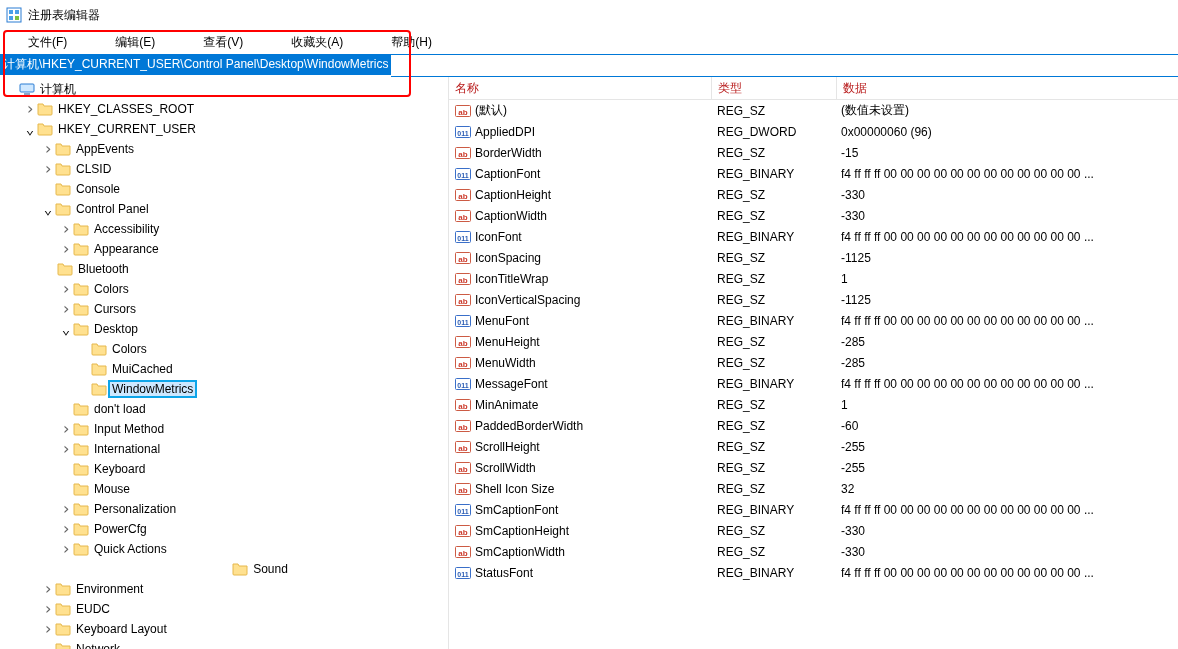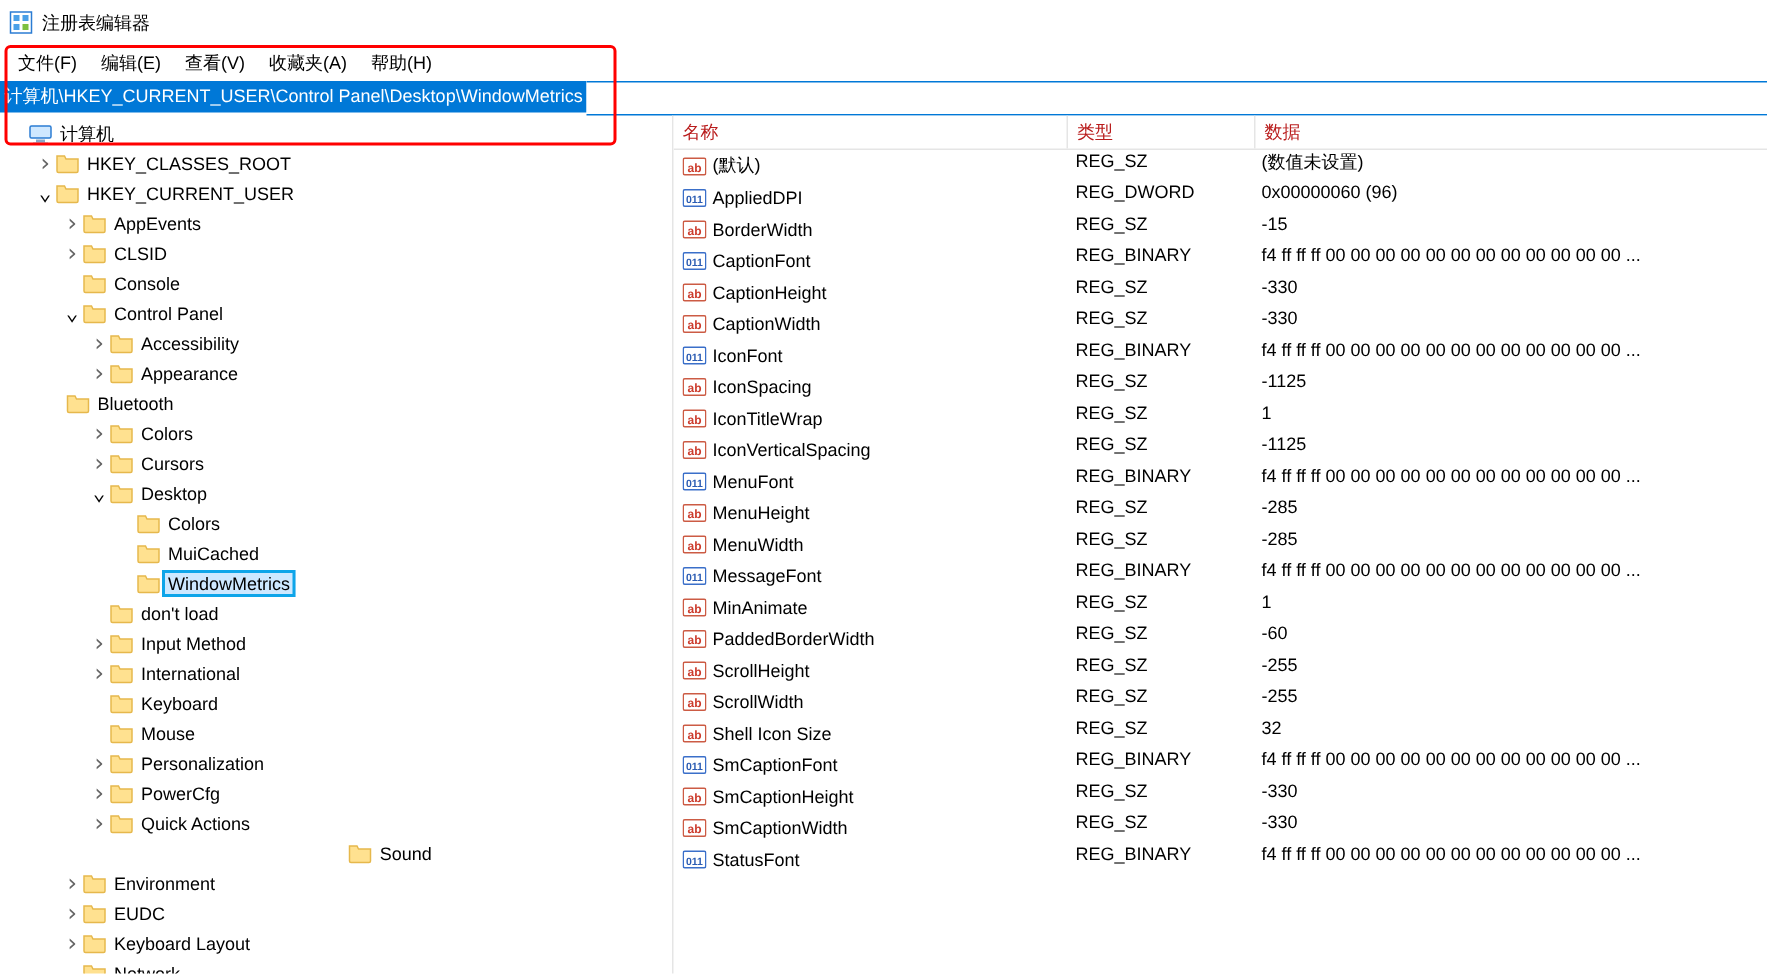--- a/index.html
+++ b/index.html
@@ -1,40 +1,40 @@
 <!DOCTYPE html>
 <html><head>
 <meta charset="utf-8">
 <style>
 html,body{margin:0;padding:0;font-family:"Microsoft YaHei","Segoe UI",Tahoma,sans-serif;font-size:12px;color:#000;background:#fff;width:1178px;height:649px;overflow:hidden}
 .title-bar{height:30px;display:flex;align-items:center;padding:0 6px;background:#fff}
 .title-bar .icon{width:16px;height:16px;margin-right:6px}
 .highlight-box{position:absolute;left:3px;top:30px;width:404px;height:63px;border:2px solid #f00;border-radius:4px;pointer-events:none;z-index:5}
 .menu-bar{height:24px;display:flex;align-items:center;padding:0 4px;background:#fff}
-.menu-bar span{padding:2px 8px;cursor:default}
+.menu-bar span{padding:2px 24px;cursor:default}
 .path-bar{height:21px;background:#0078d7;color:#fff;display:flex;align-items:center;padding:0 3px;font-size:12px}
 .path-right{flex:1;height:21px;border-top:1px solid #0078d7;border-bottom:1px solid #0078d7;background:#fff}
 .path-wrap{display:flex}
 .main{display:flex;height:574px}
 .tree{width:448px;border-right:1px solid #e5e5e5;overflow:hidden;padding-top:2px}
 .tree-row{display:flex;align-items:center;height:20px;white-space:nowrap}
 .tree-row .caret{width:12px;text-align:center;color:#666;font-size:12px;margin-right:1px;line-height:12px;font-family:Consolas,monospace}
 .tree-row .caret.open{color:#000}
 .tree-row .fold{width:16px;height:16px;margin-right:4px}
 .tree-row .pc{width:16px;height:16px;margin-right:4px}
 .tree-row.sel .label{background:#cde8ff;border:2px solid #0ea5e9;padding:0 2px;margin-left:-3px}
 .tree-row .label{padding:0 1px}
 .values{flex:1;overflow:hidden}
 .val-head{display:flex;height:22px;align-items:center;border-bottom:1px solid #e5e5e5;color:#b91c1c;background:#fff}
 .val-head>div{padding-left:6px;border-right:1px solid #e5e5e5;height:100%;display:flex;align-items:center}
 .val-head>div:last-child{border-right:none}
 .col-name{width:256px}
 .col-type{width:118px}
 .col-data{flex:1}
-.val-row{display:flex;height:21px;}
+.val-row{display:flex;height:21px;align-items:center}
 .val-row .vname{width:256px;padding-left:6px;display:flex;align-items:center;gap:4px}
 .val-row .vtype{width:118px;padding-left:6px}
 .val-row .vdata{flex:1;padding-left:6px;white-space:nowrap;overflow:hidden;text-overflow:ellipsis}
 .val-icon{width:16px;height:16px;flex-shrink:0}
 svg{display:block}
 </style>
 </head>
 <body>
 
 <svg width="0" height="0" style="position:absolute">
@@ -147,21 +147,21 @@
         </svg>
         <span class="label">Accessibility</span>
       </div>
       <div class="tree-row" style="padding-left: 60px;">
         <span class="caret" style="font-size: 16px; display: inline-block; width: 12px;">›</span>
         <svg width="16" height="16" class="fold">
           <use href="#ico-folder"></use>
         </svg>
         <span class="label">Appearance</span>
       </div>
-      <div class="tree-row" style="padding-left: 31px;">
+      <div class="tree-row" style="padding-left: 44px;">
         <span class="caret" style="font-size: 16px; display: inline-block; width: 12px;"></span>
         <svg width="16" height="16" class="fold">
           <use href="#ico-folder"></use>
         </svg>
         <span class="label">Bluetooth</span>
       </div>
       <div class="tree-row" style="padding-left: 60px;">
         <span class="caret" style="font-size: 16px; display: inline-block; width: 12px;">›</span>
         <svg width="16" height="16" class="fold">
           <use href="#ico-folder"></use>

